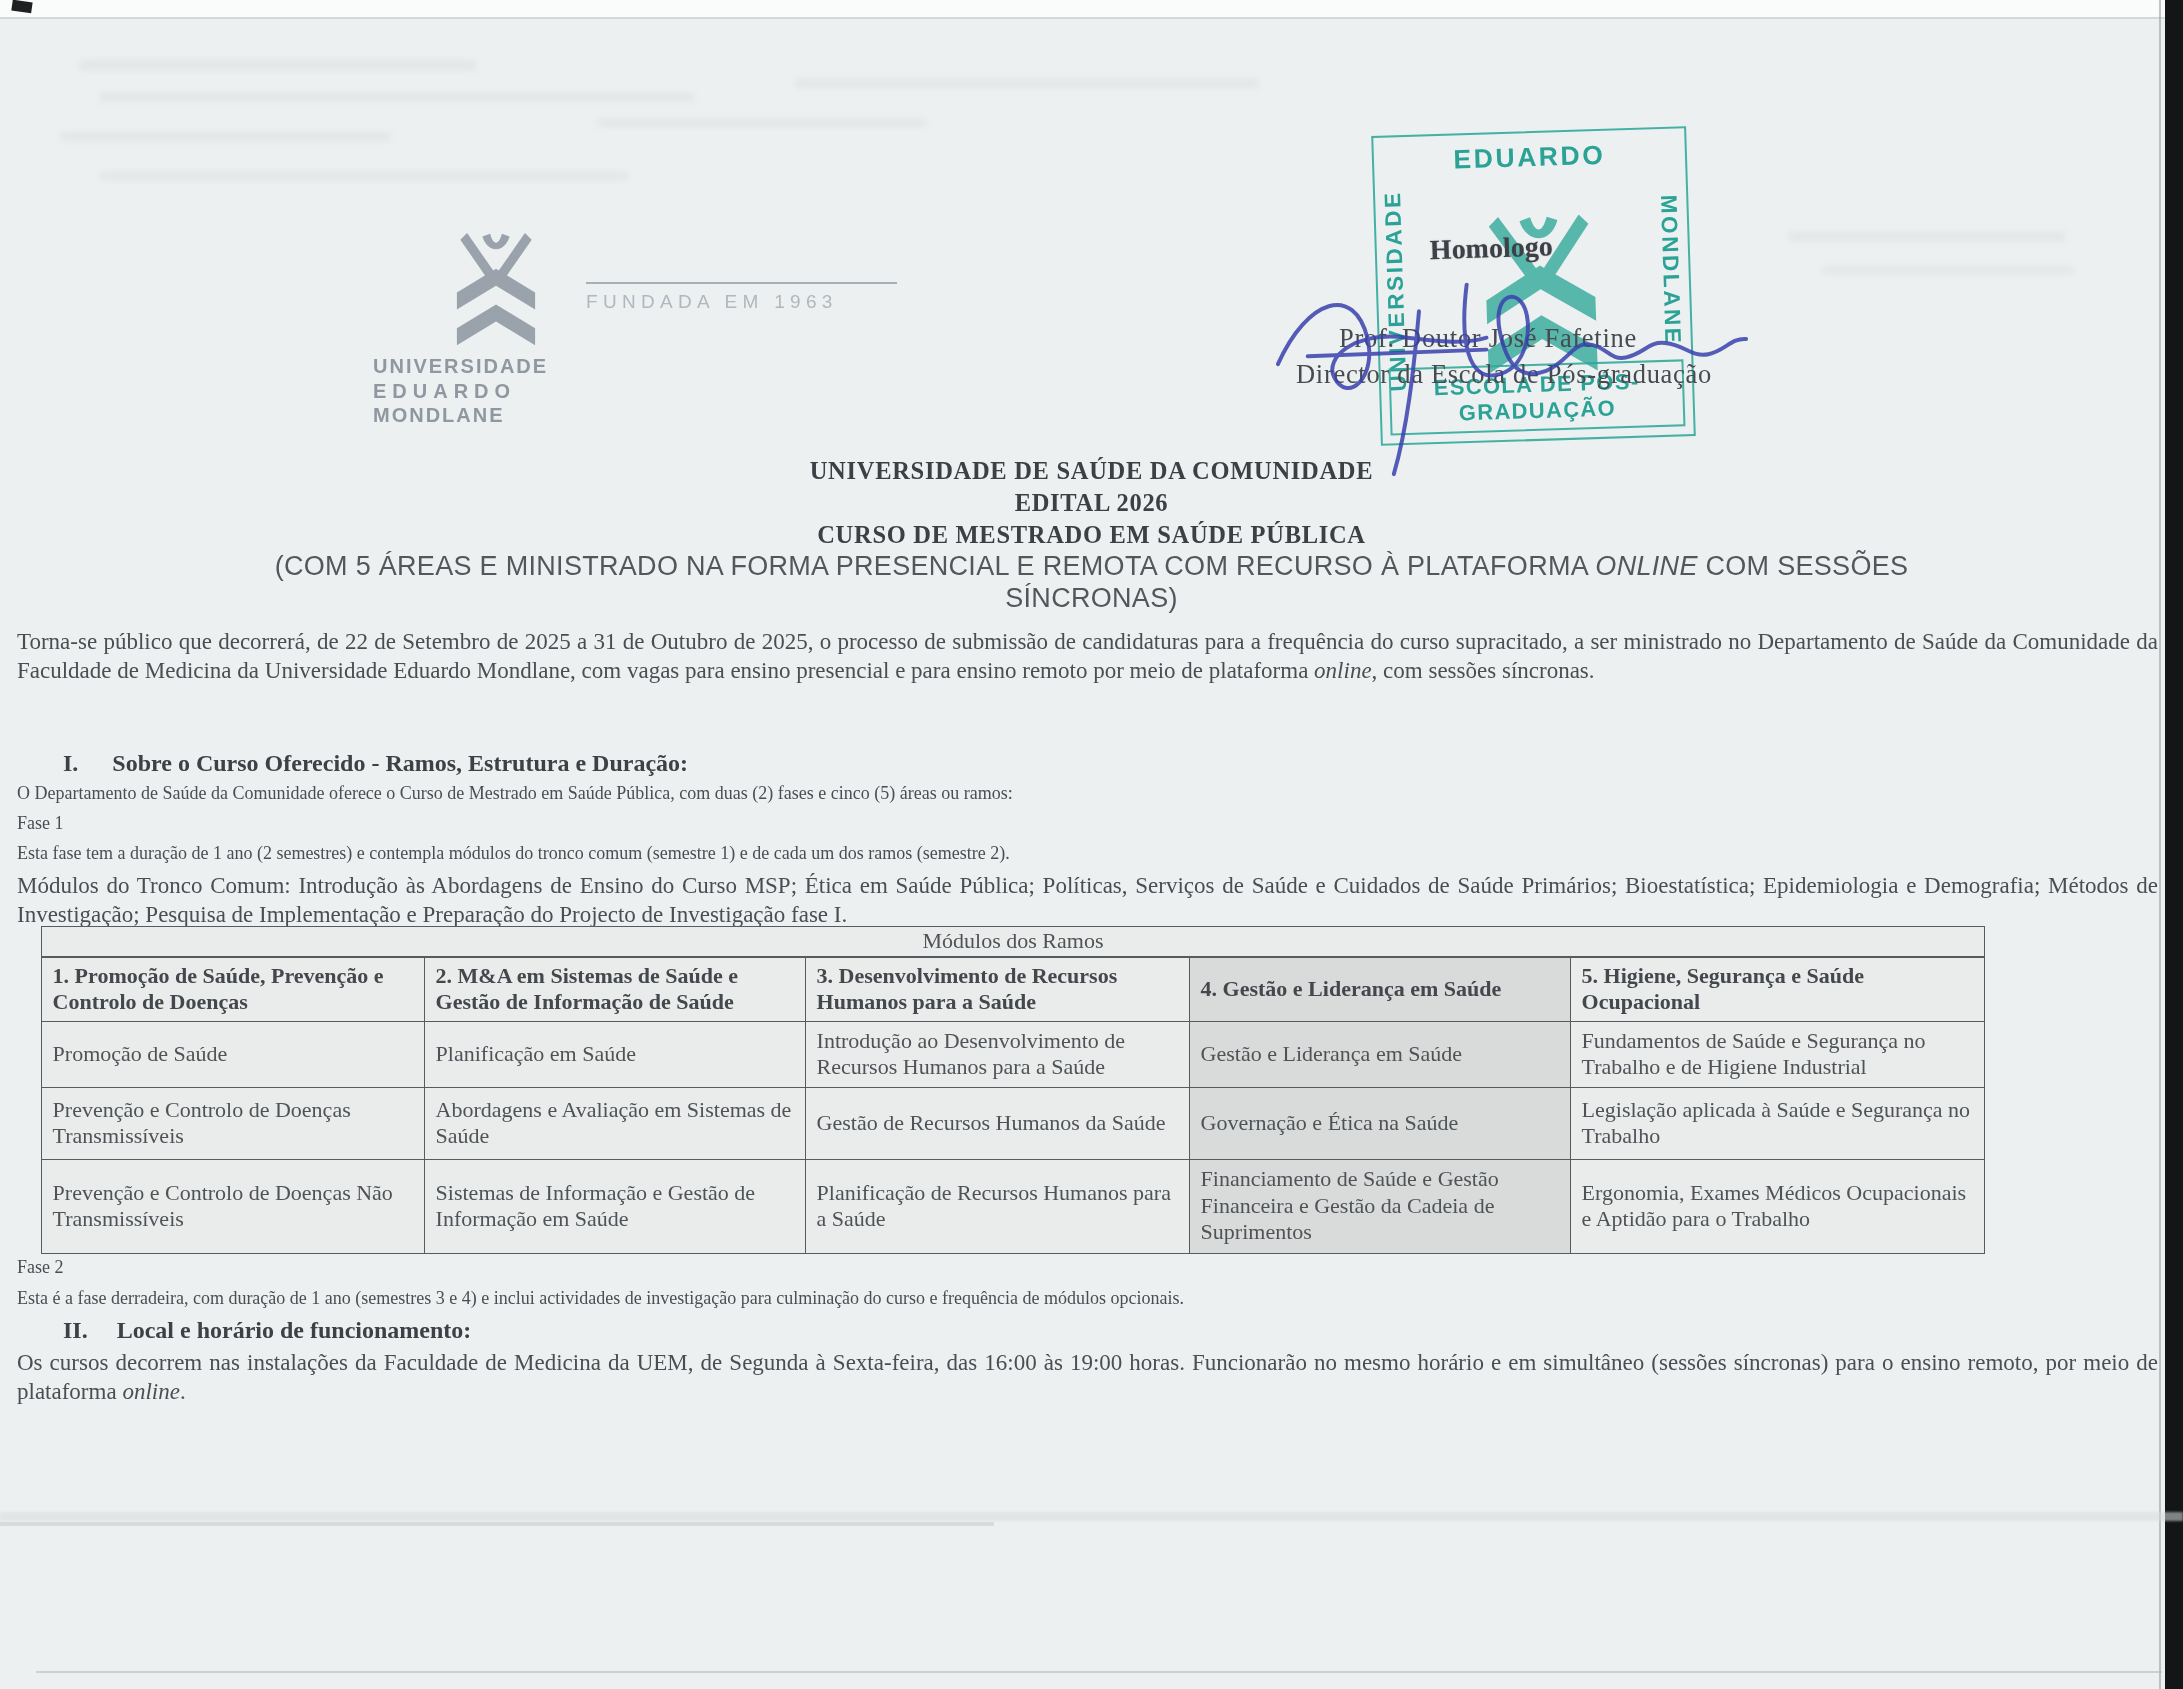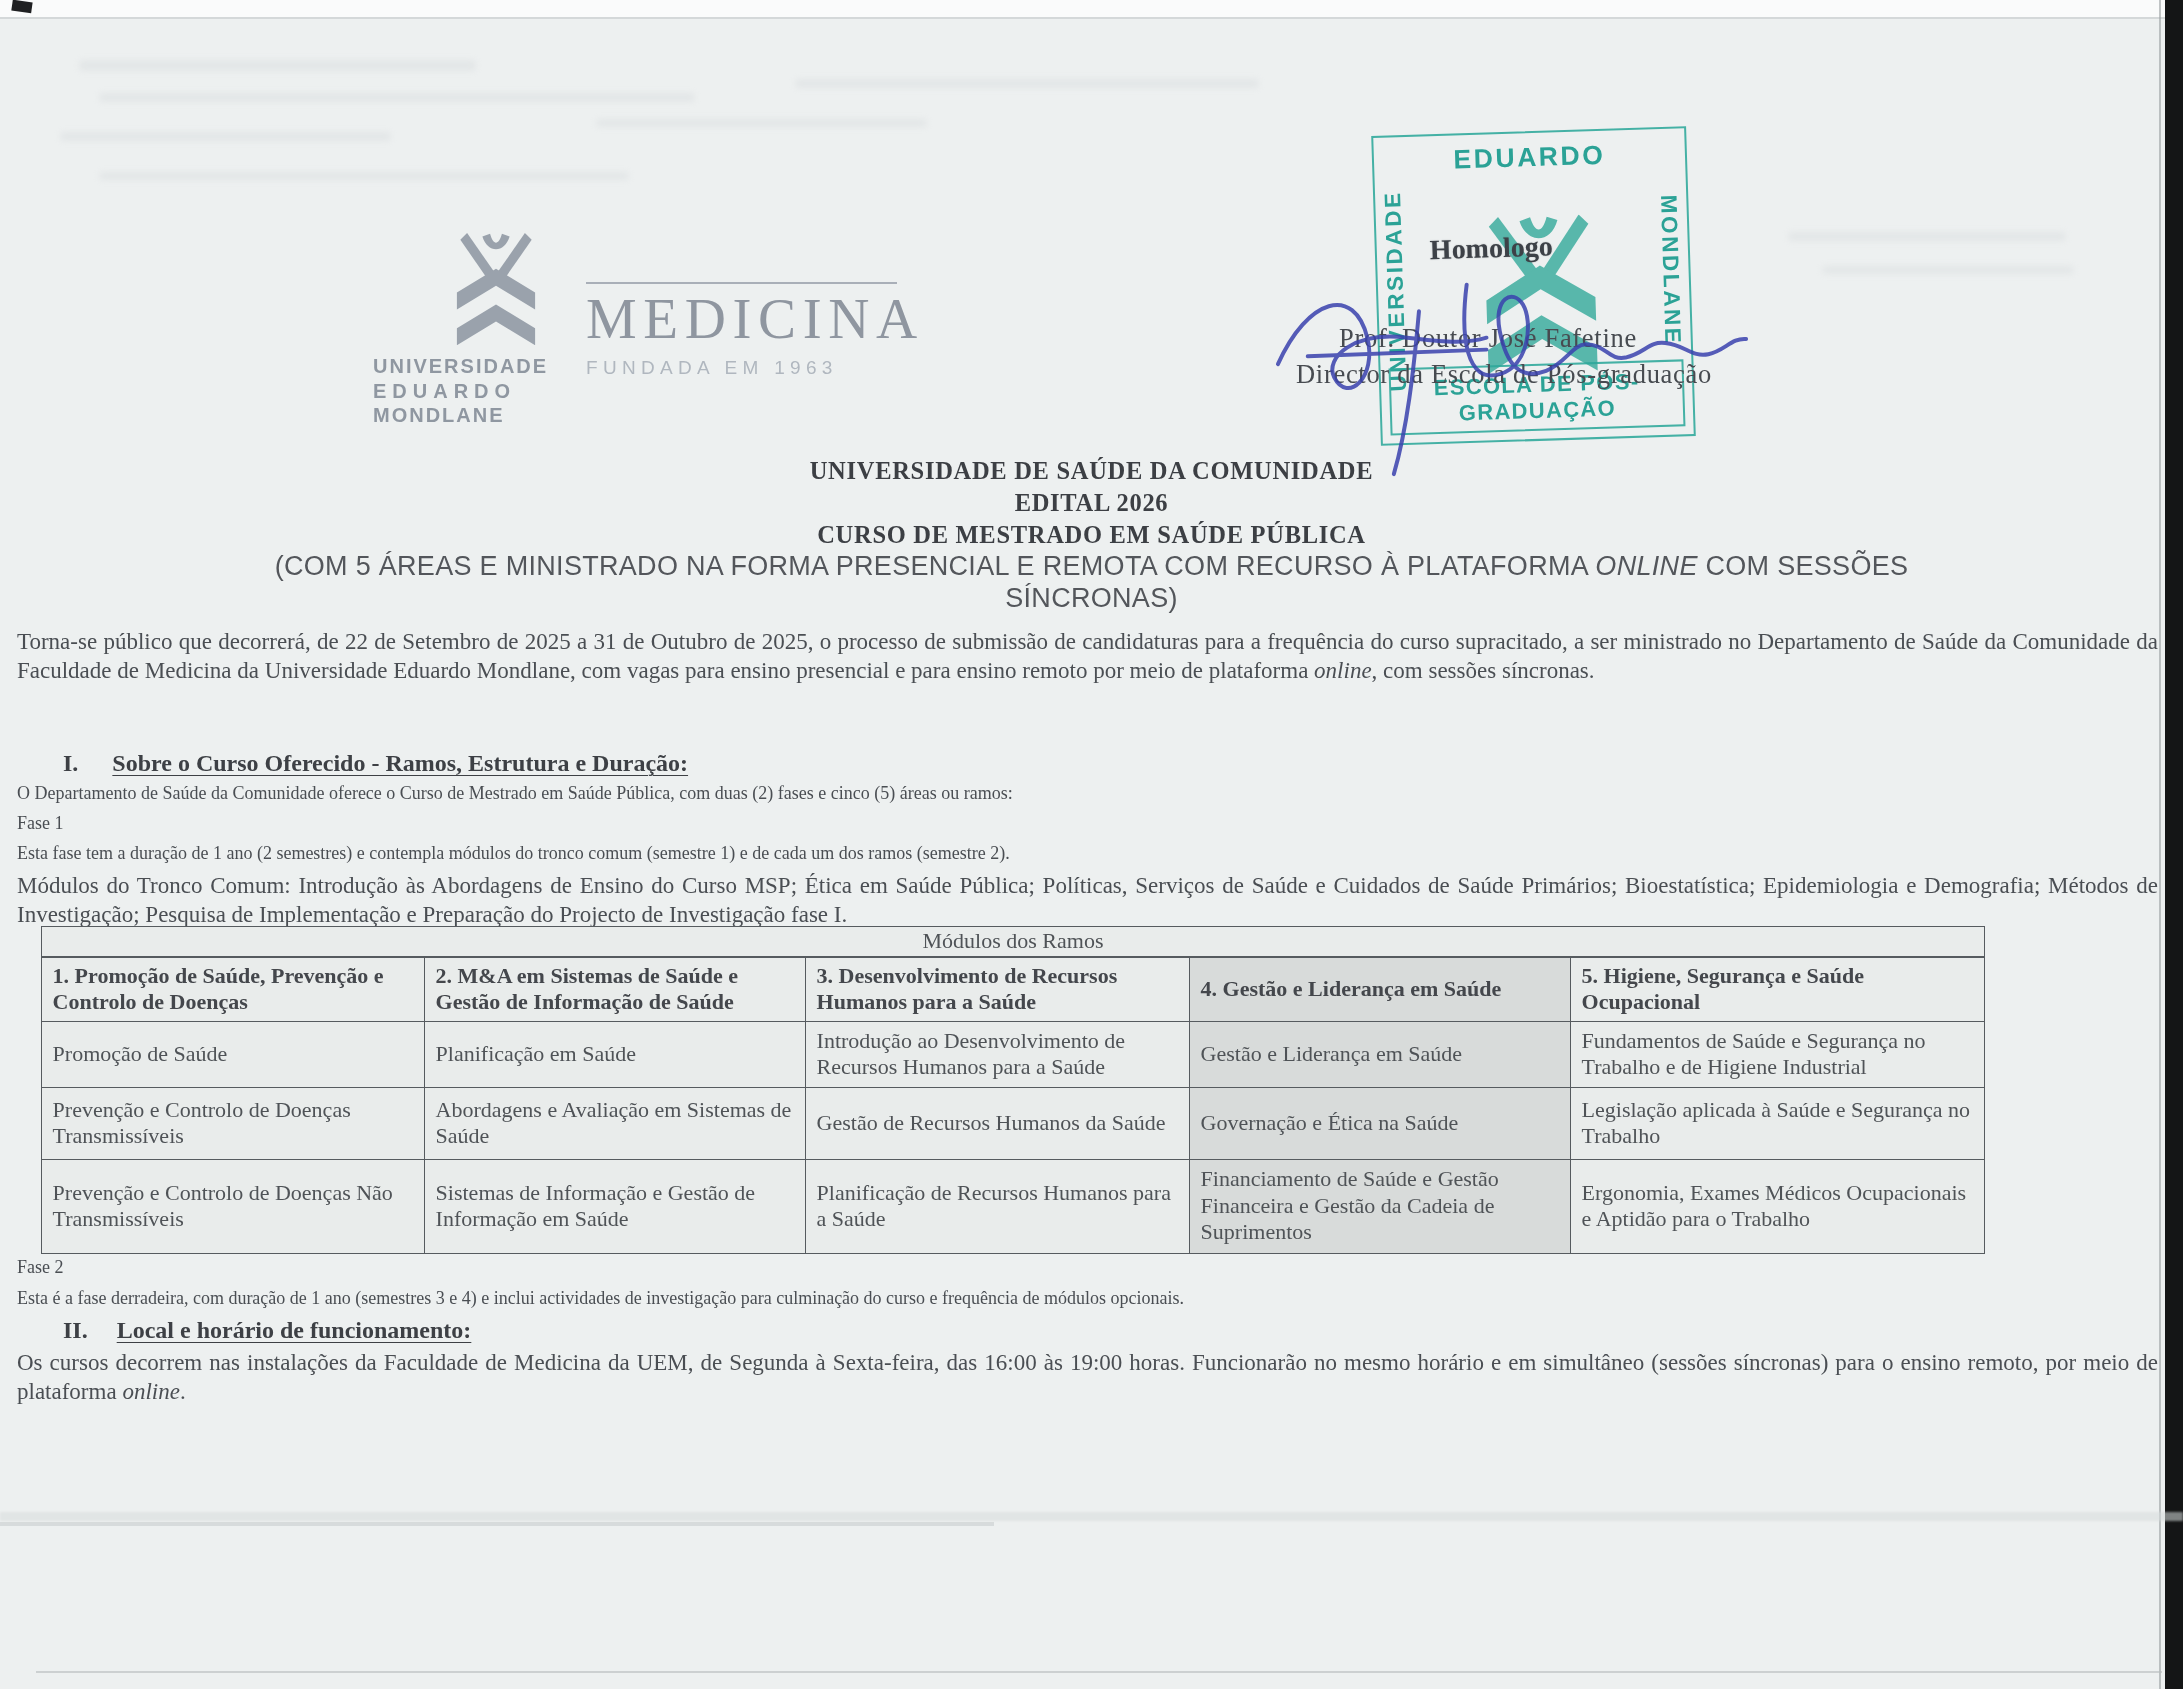--- a/index.html
+++ b/index.html
@@ -27,21 +27,21 @@
   .signer{font-size:26.5px;color:#474b50;letter-spacing:0.7px;white-space:nowrap;}
   
   .tb{left:0;width:2183px;text-align:center;font-weight:bold;color:#3c3f44;
       font-size:24.5px;letter-spacing:0.7px;}
   .tb-sans{font-family:"Liberation Sans",sans-serif;font-weight:400;color:#53565b;
            font-size:27px;letter-spacing:0.3px;}
   
   .body-p{font-size:23px;line-height:28.5px;text-align:justify;color:#4a4e53;}
   .line{font-size:18px;white-space:nowrap;color:#4a4e53;}
   .sec-head{font-size:24px;font-weight:bold;color:#3d4045;}
-  .sec-head .ht{text-decoration:underline;text-decoration-thickness:1.3px;text-underline-offset:4px;}
+  .sec-head .ht{text-decoration-thickness:1.3px;text-underline-offset:4px;}
   
   table.mod{border-collapse:collapse;width:1943px;table-layout:fixed;background:#e9eceb;}
   table.mod td{border:1.3px solid #565b5f;font-size:22px;line-height:26.5px;color:#4f5357;
                padding:4px 10.6px;vertical-align:middle;}
   table.mod tr.cap td{border-bottom:2px solid #565b5f;text-align:center;height:22.5px;padding:1.3px;}
   table.mod td.hd{font-weight:bold;color:#44474c;}
   table.mod td.c4{background:#d8dbda;}
   i{font-style:italic;}
 </style>
 </head>
@@ -75,21 +75,20 @@
   </svg>
 </div>
 <div class="abs uem-logo-text" style="left:373px;top:354px;">
   <div>UNIVERSIDADE</div>
   <div class="sp">EDUARDO</div>
   <div>MONDLANE</div>
 </div>
 
 <div class="abs" style="left:586px;top:277px;width:431px;">
   <div class="wm-rule" style="width:311px;margin-top:5.3px;"></div>
-  <div class="wordmark2" style="margin-top:1.3px;">MEDICINA</div>
   <div class="wordmark3" style="margin-top:6.6px;">FUNDADA EM 1963</div>
 </div>
 
 <div class="abs stamp" style="left:1376px;top:131px;width:311px;height:306px;">
   <div class="stamp-txt abs" style="left:0;right:0;top:9.3px;text-align:center;font-size:26.5px;letter-spacing:2.6px;">EDUARDO</div>
   <div class="stamp-txt stamp-vert-l abs" style="left:5.3px;top:53px;font-size:22.5px;letter-spacing:2.6px;">UNIVERSIDADE</div>
   <div class="stamp-txt stamp-vert-r abs" style="right:5.3px;top:66px;font-size:22.5px;letter-spacing:2.6px;">MONDLANE</div>
   <svg width="179" height="166" viewBox="0 0 120 140" style="position:absolute;left:73px;top:83px;opacity:.85;" fill="#3fae9f">
     <polygon points="26,0 58,46 50,54 18,8"></polygon>
     <polygon points="94,0 62,46 70,54 102,8"></polygon>

